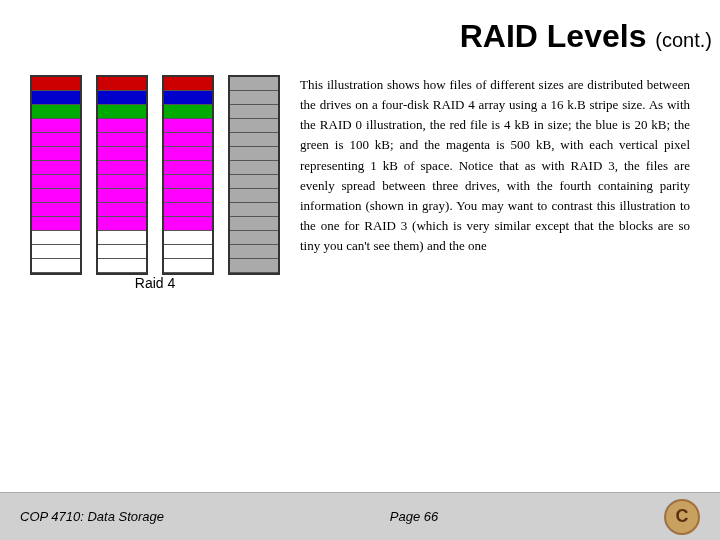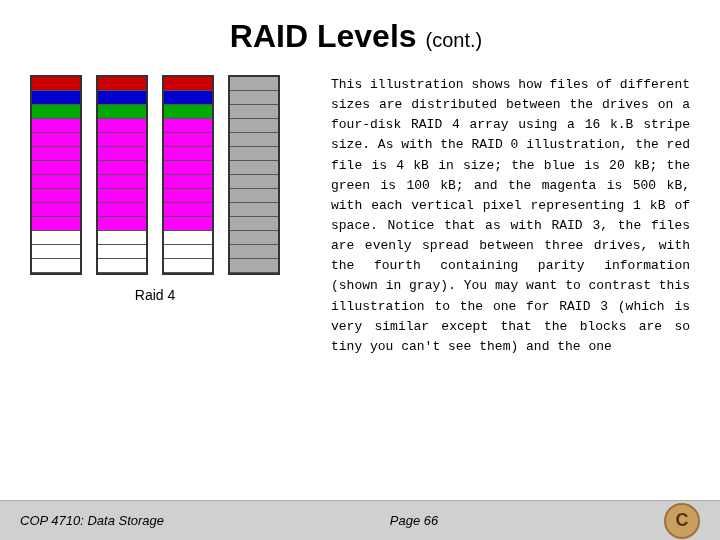--- a/index.html
+++ b/index.html
@@ -15,21 +15,21 @@
     .page {
       width: 720px;
       height: 540px;
       display: flex;
       flex-direction: column;
       background: #fff;
     }
 
     
     .header {
-      text-align: center;
+      text-align: right;
       padding: 18px 8px 10px 0;
     }
     .header h1 {
       font-size: 32px;
       font-weight: bold;
       color: #000;
       font-family: Arial, sans-serif;
     }
     .header h1 span.cont {
       font-size: 20px;
@@ -67,45 +67,43 @@
       flex-direction: column;
     }
 
     .disk-segment {
       width: 100%;
       border-bottom: 1px solid #555;
     }
 
     .disk-label {
       font-size: 14px;
-      margin-top: 12px;
       text-align: center;
       font-family: Arial, sans-serif;
     }
 
     
     .text-area {
       flex: 1;
       padding-top: 10px;
       font-size: 13px;
       line-height: 1.55;
       color: #000;
       text-align: justify;
-      font-family: Liberation Mono, monospace;
-      margin-left: 31px;
+      font-family: Liberation Serif, serif;
     }
 
     
     .footer {
       background: #d0d0d0;
       display: flex;
       align-items: center;
       justify-content: space-between;
       padding: 6px 20px;
-      height: 40px;
+      height: 48px;
       border-top: 1px solid #aaa;
     }
 
     .footer-left, .footer-center, .footer-right {
       font-size: 13px;
       font-style: italic;
       color: #000;
     }
 
     

